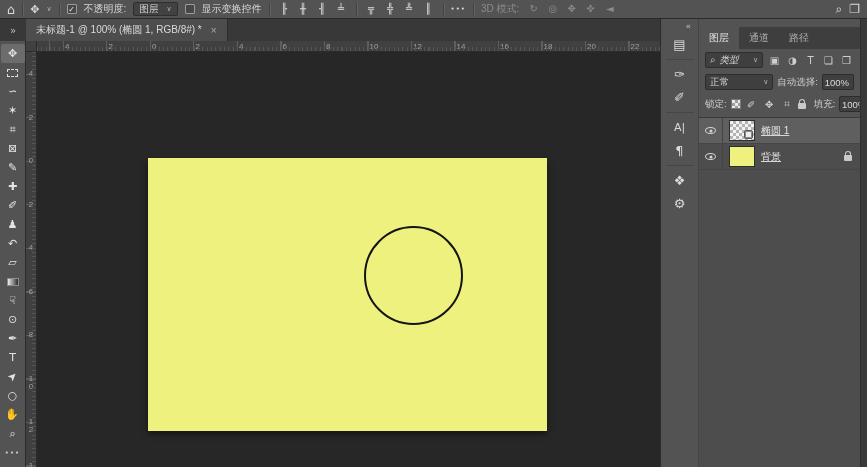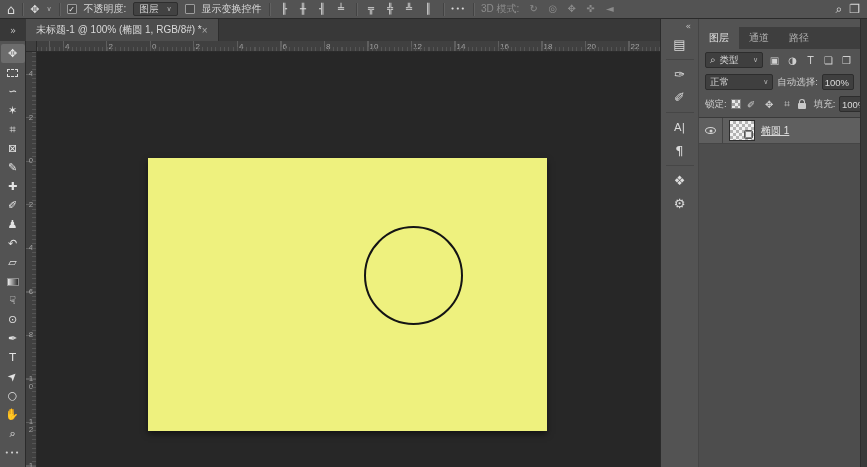--- a/index.html
+++ b/index.html
@@ -25,21 +25,21 @@
   .spacer { flex:1; }
   .ob-label { white-space:nowrap; }
 
   
   .body { flex:1; display:flex; min-height:0; }
   .left-col { flex:1; display:flex; flex-direction:column; min-width:0; }
 
   .tab-row { flex:0 0 22px; height:22px; background:#383838; display:flex; align-items:stretch; }
   .tab-collapse { width:26px; flex:0 0 26px; display:flex; align-items:center; justify-content:center;
     color:#bfbfbf; font-size:10px; }
-  .doc-tab { background:#4d4d4d; display:flex; align-items:center; padding:0 10px;
+  .doc-tab { background:#4d4d4d; display:flex; align-items:center; gap:9px; padding:0 10px;
     font-size:10px; color:#dadada; border-right:1px solid #2d2d2d; }
   .tab-close { color:#a8a8a8; font-size:10px; }
 
   .work { flex:1; display:flex; min-height:0; }
 
   
   .toolbox { flex:0 0 26px; width:26px; background:#535353; border-right:1px solid #2b2b2b;
     display:flex; flex-direction:column; align-items:center; padding-top:3px; }
   .tool { width:24px; height:19px; flex:0 0 19px; display:flex; align-items:center; justify-content:center;
     color:#e3e3e3; font-size:11px; font-family:"DejaVu Sans",sans-serif; }
@@ -88,21 +88,21 @@
   .layers-panel { flex:1; display:flex; flex-direction:column; min-width:0; padding-top:8px; }
   .panel-tabs { flex:0 0 22px; height:22px; display:flex; background:#3e3e3e; align-items:stretch; }
   .ptab { padding:0 10px; display:flex; align-items:center; font-size:10px; color:#b2b2b2; }
   .ptab.active { background:#535353; color:#e4e4e4; }
 
   .panel-row { flex:0 0 22px; height:22px; display:flex; align-items:center; gap:4px; padding:0 6px;
     font-size:9.5px; color:#cfcfcf; white-space:nowrap; }
   .pfield { background:#3f3f3f; border:1px solid #2d2d2d; border-radius:2px; height:16px;
     display:flex; align-items:center; gap:4px; padding:0 4px; font-size:9.5px; color:#d9d9d9; }
   .filter-dd { width:66px; }
-  .filter-dd .grow { flex:1; }
+  .filter-dd .grow { flex:1;font-style:italic; }
   .blend-dd { width:76px; }
   .val-field { width:32px; justify-content:flex-end; }
   .filter-icons, .lock-icons { display:flex; align-items:center; gap:3px; }
   .fbtn { width:15px; height:15px; display:flex; align-items:center; justify-content:center;
     color:#cfcfcf; font-size:10px; }
   .mini-checker { width:10px; height:10px;
     background-image:linear-gradient(45deg,#9e9e9e 25%,transparent 25%,transparent 75%,#9e9e9e 75%),
                      linear-gradient(45deg,#9e9e9e 25%,#e8e8e8 25%,#e8e8e8 75%,#9e9e9e 75%);
     background-size:6px 6px; background-position:0 0,3px 3px; border:1px solid #777; }
   .css-lock { position:relative; width:8px; height:6px; background:#c9c9c9; border-radius:1px; margin-top:3px; }
@@ -361,19 +361,27 @@
         <div class="layers-list">
             <div class="layer-row selected">
               <span class="eye-cell">
                 <span class="css-eye"></span>
               </span>
               <span class="thumb checker">
                 <span class="shape-badge"></span>
               </span>
               <span class="layer-name">椭圆 1</span>
             </div>
+            <div class="layer-row">
+              <span class="eye-cell">
+                <span class="css-eye"></span>
+              </span>
+              <span class="thumb" style="background: rgb(238, 241, 126);"></span>
+              <span class="layer-name">背景</span>
+              <span class="css-lock layer-lock"></span>
+            </div>
           </div>
       </div>
 
       <div class="right-edge"></div>
     </div>
   </div>
 </div>
 
 </body></html>

